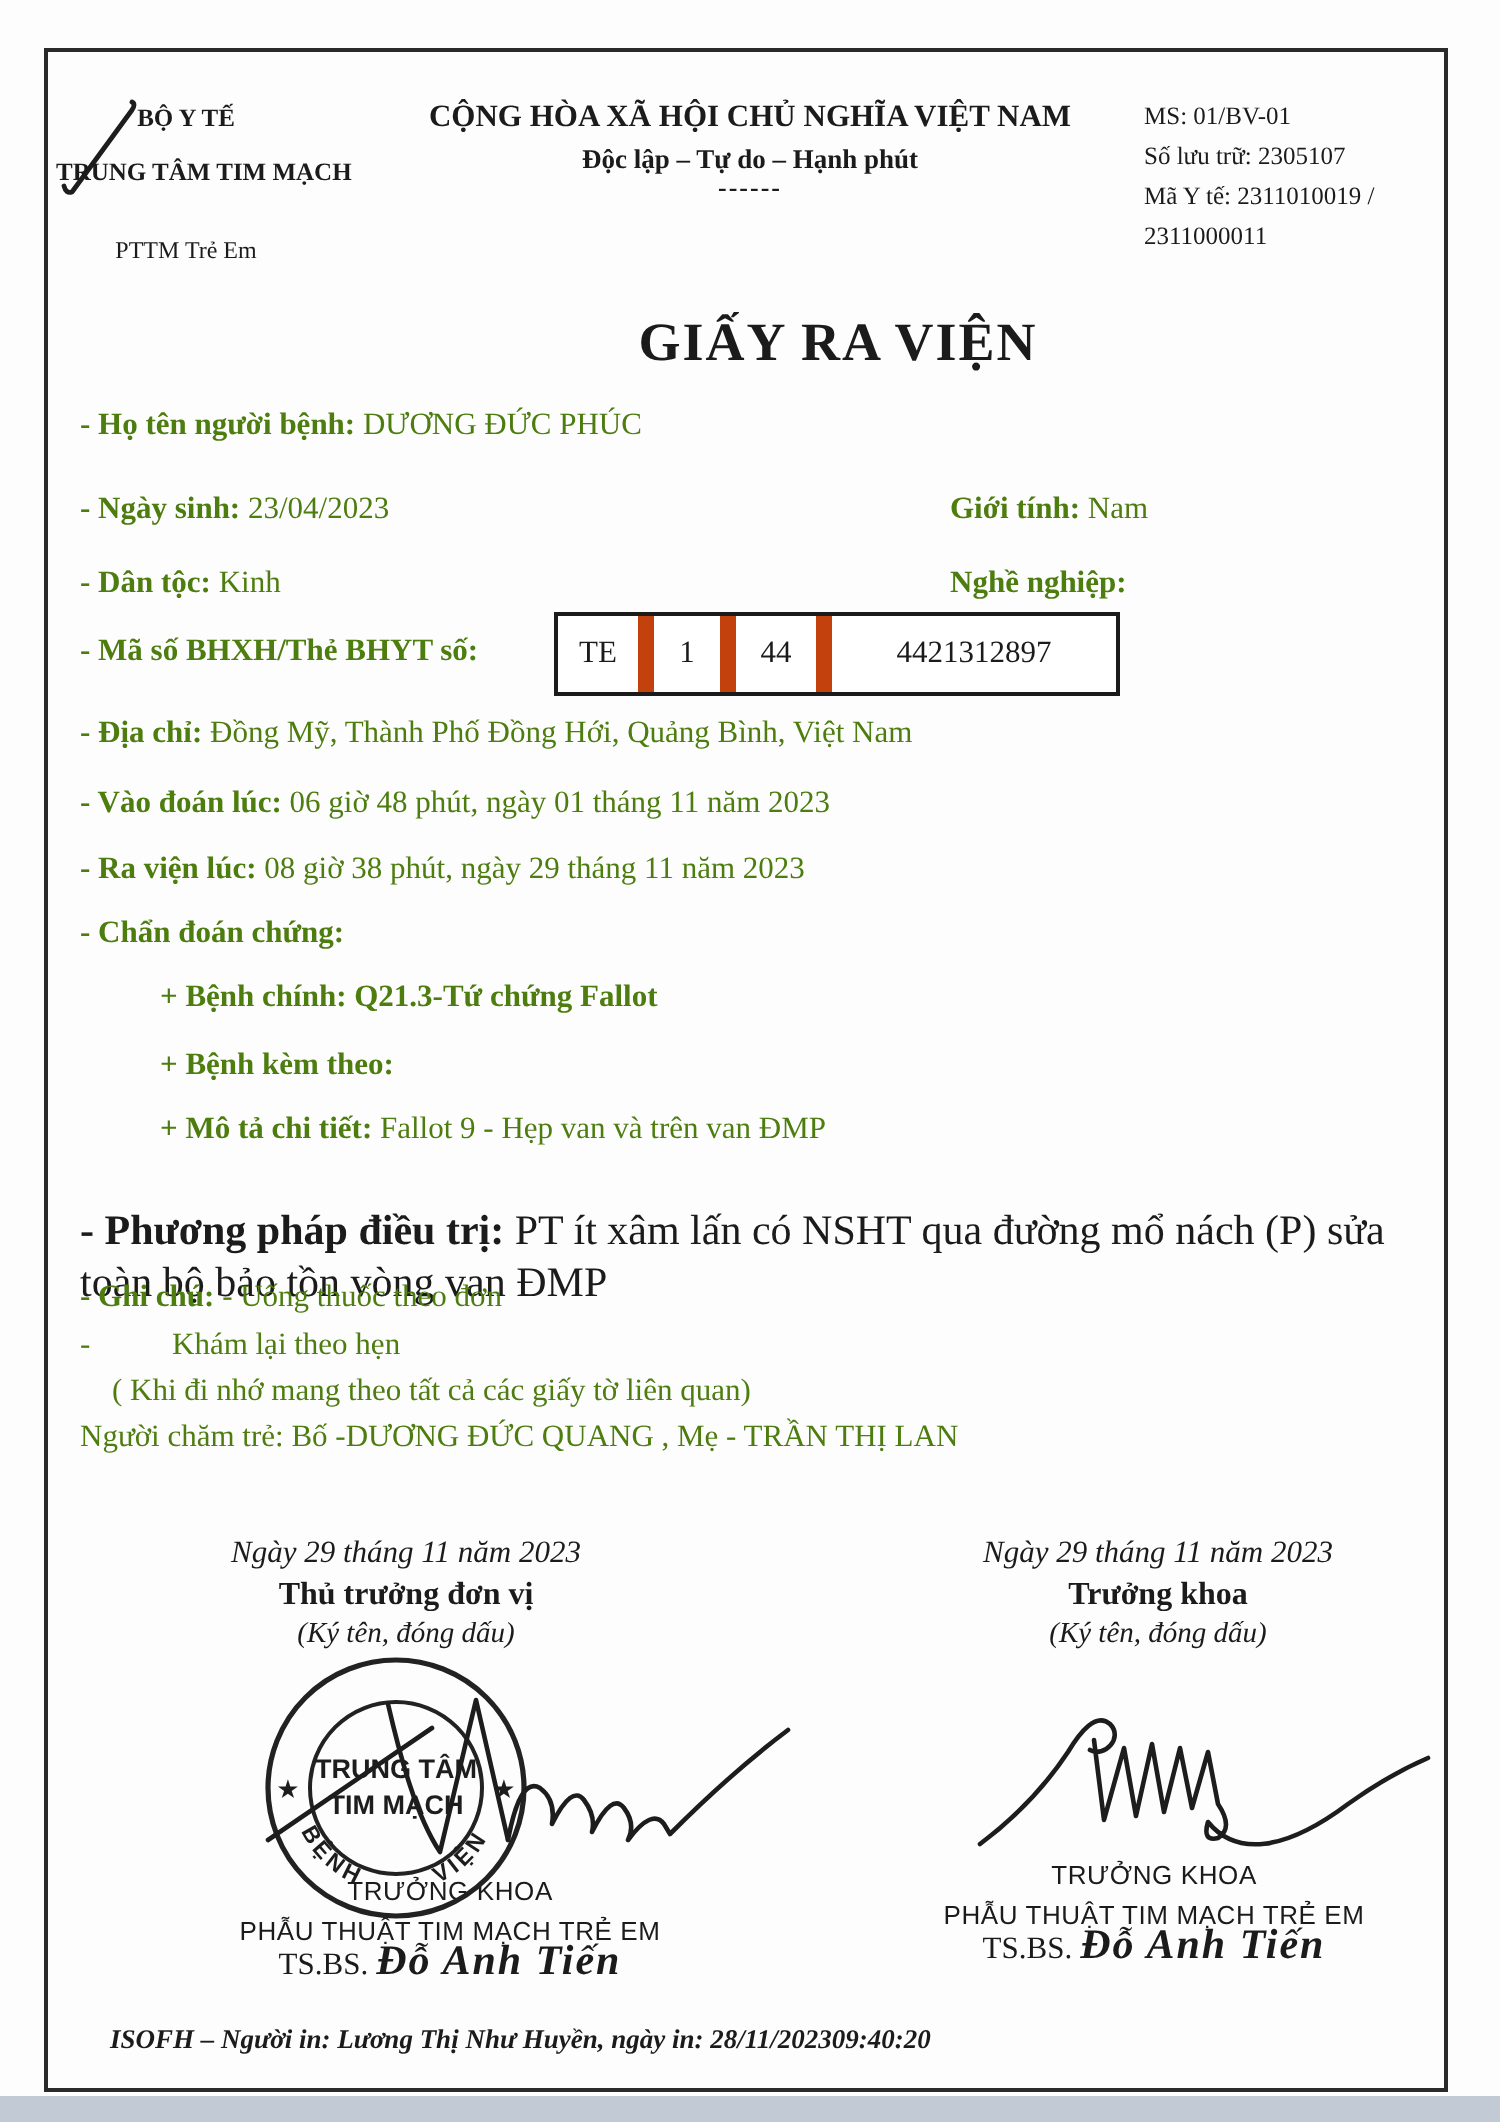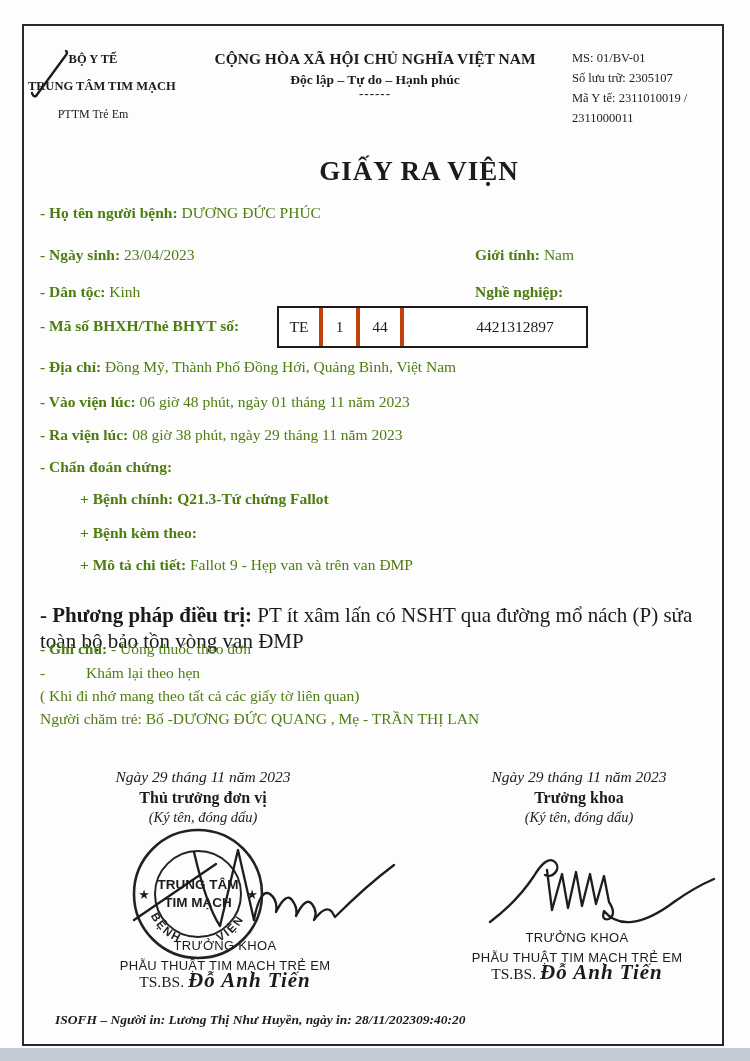--- a/index.html
+++ b/index.html
@@ -12,33 +12,33 @@
   .frame{
     position:absolute;left:22px;top:24px;width:698px;height:1018px;
     border:2px solid #2a2a2a;background:transparent;
   }
   .ln{position:absolute;white-space:nowrap;font-size:15.5px;color:#4d7c0f;}
   .b{font-weight:700;}
   
   .org{position:absolute;left:28px;top:52px;width:130px;text-align:center;}
   .org .l1{font-weight:700;font-size:12.5px;}
   .org .l2{font-weight:700;font-size:12.5px;margin-top:12px;white-space:nowrap;}
-  .org .l3{font-size:12px;margin-top:13px;}
+  .org .l3{font-size:12px;margin-top:24px;}
   .nat{position:absolute;left:168px;top:50px;width:414px;text-align:center;}
   .nat .l1{font-weight:700;font-size:15.5px;white-space:nowrap;}
   .nat .l2{font-weight:700;font-size:13.5px;margin-top:4px;}
   .nat .l3{font-weight:700;font-size:13px;letter-spacing:1px;margin-top:-2px;}
   .codes{position:absolute;left:572px;top:48px;font-size:12.5px;line-height:20px;white-space:nowrap;}
   .title{position:absolute;left:0;top:156px;width:750px;text-align:center;
          font-weight:700;font-size:27px;letter-spacing:1px;margin-left:44px;}
   
   .btable{position:absolute;left:277px;top:306px;display:flex;border:2px solid #1b1b1b;height:38px;background:#fff;}
-  .btable .cell{display:flex;align-items:center;justify-content:center;font-size:15.5px;border-right:4px solid #c2410c;}
+  .btable .cell{display:flex;align-items:center;justify-content:center;font-size:15.5px;border-right:8px solid #c2410c;}
   .btable .cell:last-child{border-right:none;}
-  .c0{width:40px;}.c1{width:33px;}.c2{width:40px;}.c3{width:142px;padding-left:40px;}
+  .c0{width:40px;}.c1{width:33px;}.c2{width:40px;}.c3{width:142px;}
   
   .wrap2{position:absolute;left:40px;top:586px;width:676px;font-size:21px;line-height:26px;white-space:normal;margin-top:16px;}
   
   .sigL{position:absolute;left:58px;top:768px;width:290px;text-align:center;}
   .sigR{position:absolute;left:438px;top:768px;width:282px;text-align:center;}
   .sdate{font-style:italic;font-size:15.5px;}
   .srole{font-weight:700;font-size:16px;margin-top:3px;}
   .snote{font-style:italic;font-size:14.5px;margin-top:2px;}
   .dept{position:absolute;width:290px;text-align:center;font-size:13px;letter-spacing:.3px;
         font-family:"Liberation Sans","DejaVu Sans",sans-serif;line-height:20px;}
@@ -60,21 +60,21 @@
 </svg>
 
 <div class="org">
   <div class="l1">BỘ Y TẾ</div>
   <div class="l2">TRUNG TÂM TIM MẠCH</div>
   <div class="l3">PTTM Trẻ Em</div>
 </div>
 
 <div class="nat">
   <div class="l1">CỘNG HÒA XÃ HỘI CHỦ NGHĨA VIỆT NAM</div>
-  <div class="l2">Độc lập – Tự do – Hạnh phúc</div>
+  <div class="l2">Độc lập – Tự do – Hạnh phút</div>
   <div class="l3">------</div>
 </div>
 
 <div class="codes">
   <div>MS: 01/BV-01</div>
   <div>Số lưu trữ: 2305107</div>
   <div>Mã Y tế: 2311010019 /</div>
   <div>2311000011</div>
 </div>
 
@@ -109,21 +109,21 @@
   <div class="cell c2">44</div>
   <div class="cell c3">4421312897</div>
 </div>
 
 <div class="ln" style="left:40px;top:358px;">
   <span class="b">- Địa chỉ:</span>
   <span>Đồng Mỹ, Thành Phố Đồng Hới, Quảng Bình, Việt Nam</span>
 </div>
 
 <div class="ln" style="left:40px;top:393px;">
-  <span class="b">- Vào viện lúc:</span>
+  <span class="b">- Vào đoán lúc:</span>
   <span>06 giờ 48 phút, ngày 01 tháng 11 năm 2023</span>
 </div>
 
 <div class="ln" style="left:40px;top:426px;">
   <span class="b">- Ra viện lúc:</span>
   <span>08 giờ 38 phút, ngày 29 tháng 11 năm 2023</span>
 </div>
 
 <div class="ln b" style="left:40px;top:458px;">- Chẩn đoán chứng:</div>
 
@@ -145,21 +145,21 @@
 </div>
 
 <div class="ln" style="left:40px;top:640px;">
   <span class="b">- Ghi chú:</span>
   <span>- Uống thuốc theo đơn</span>
 </div>
 
 <div class="ln" style="left:40px;top:664px;">-</div>
 <div class="ln" style="left:86px;top:664px;">Khám lại theo hẹn</div>
 
-<div class="ln" style="left:40px;top:687px;">( Khi đi nhớ mang theo tất cả các giấy tờ liên quan)</div>
+<div class="ln" style="left:56px;top:687px;">( Khi đi nhớ mang theo tất cả các giấy tờ liên quan)</div>
 
 <div class="ln" style="left:40px;top:710px;">Người chăm trẻ: Bố -DƯƠNG ĐỨC QUANG , Mẹ - TRẦN THỊ LAN</div>
 
 <div class="sigL">
   <div class="sdate">Ngày 29 tháng 11 năm 2023</div>
   <div class="srole">Thủ trưởng đơn vị</div>
   <div class="snote">(Ký tên, đóng dấu)</div>
 </div>
 
 <div class="sigR">

